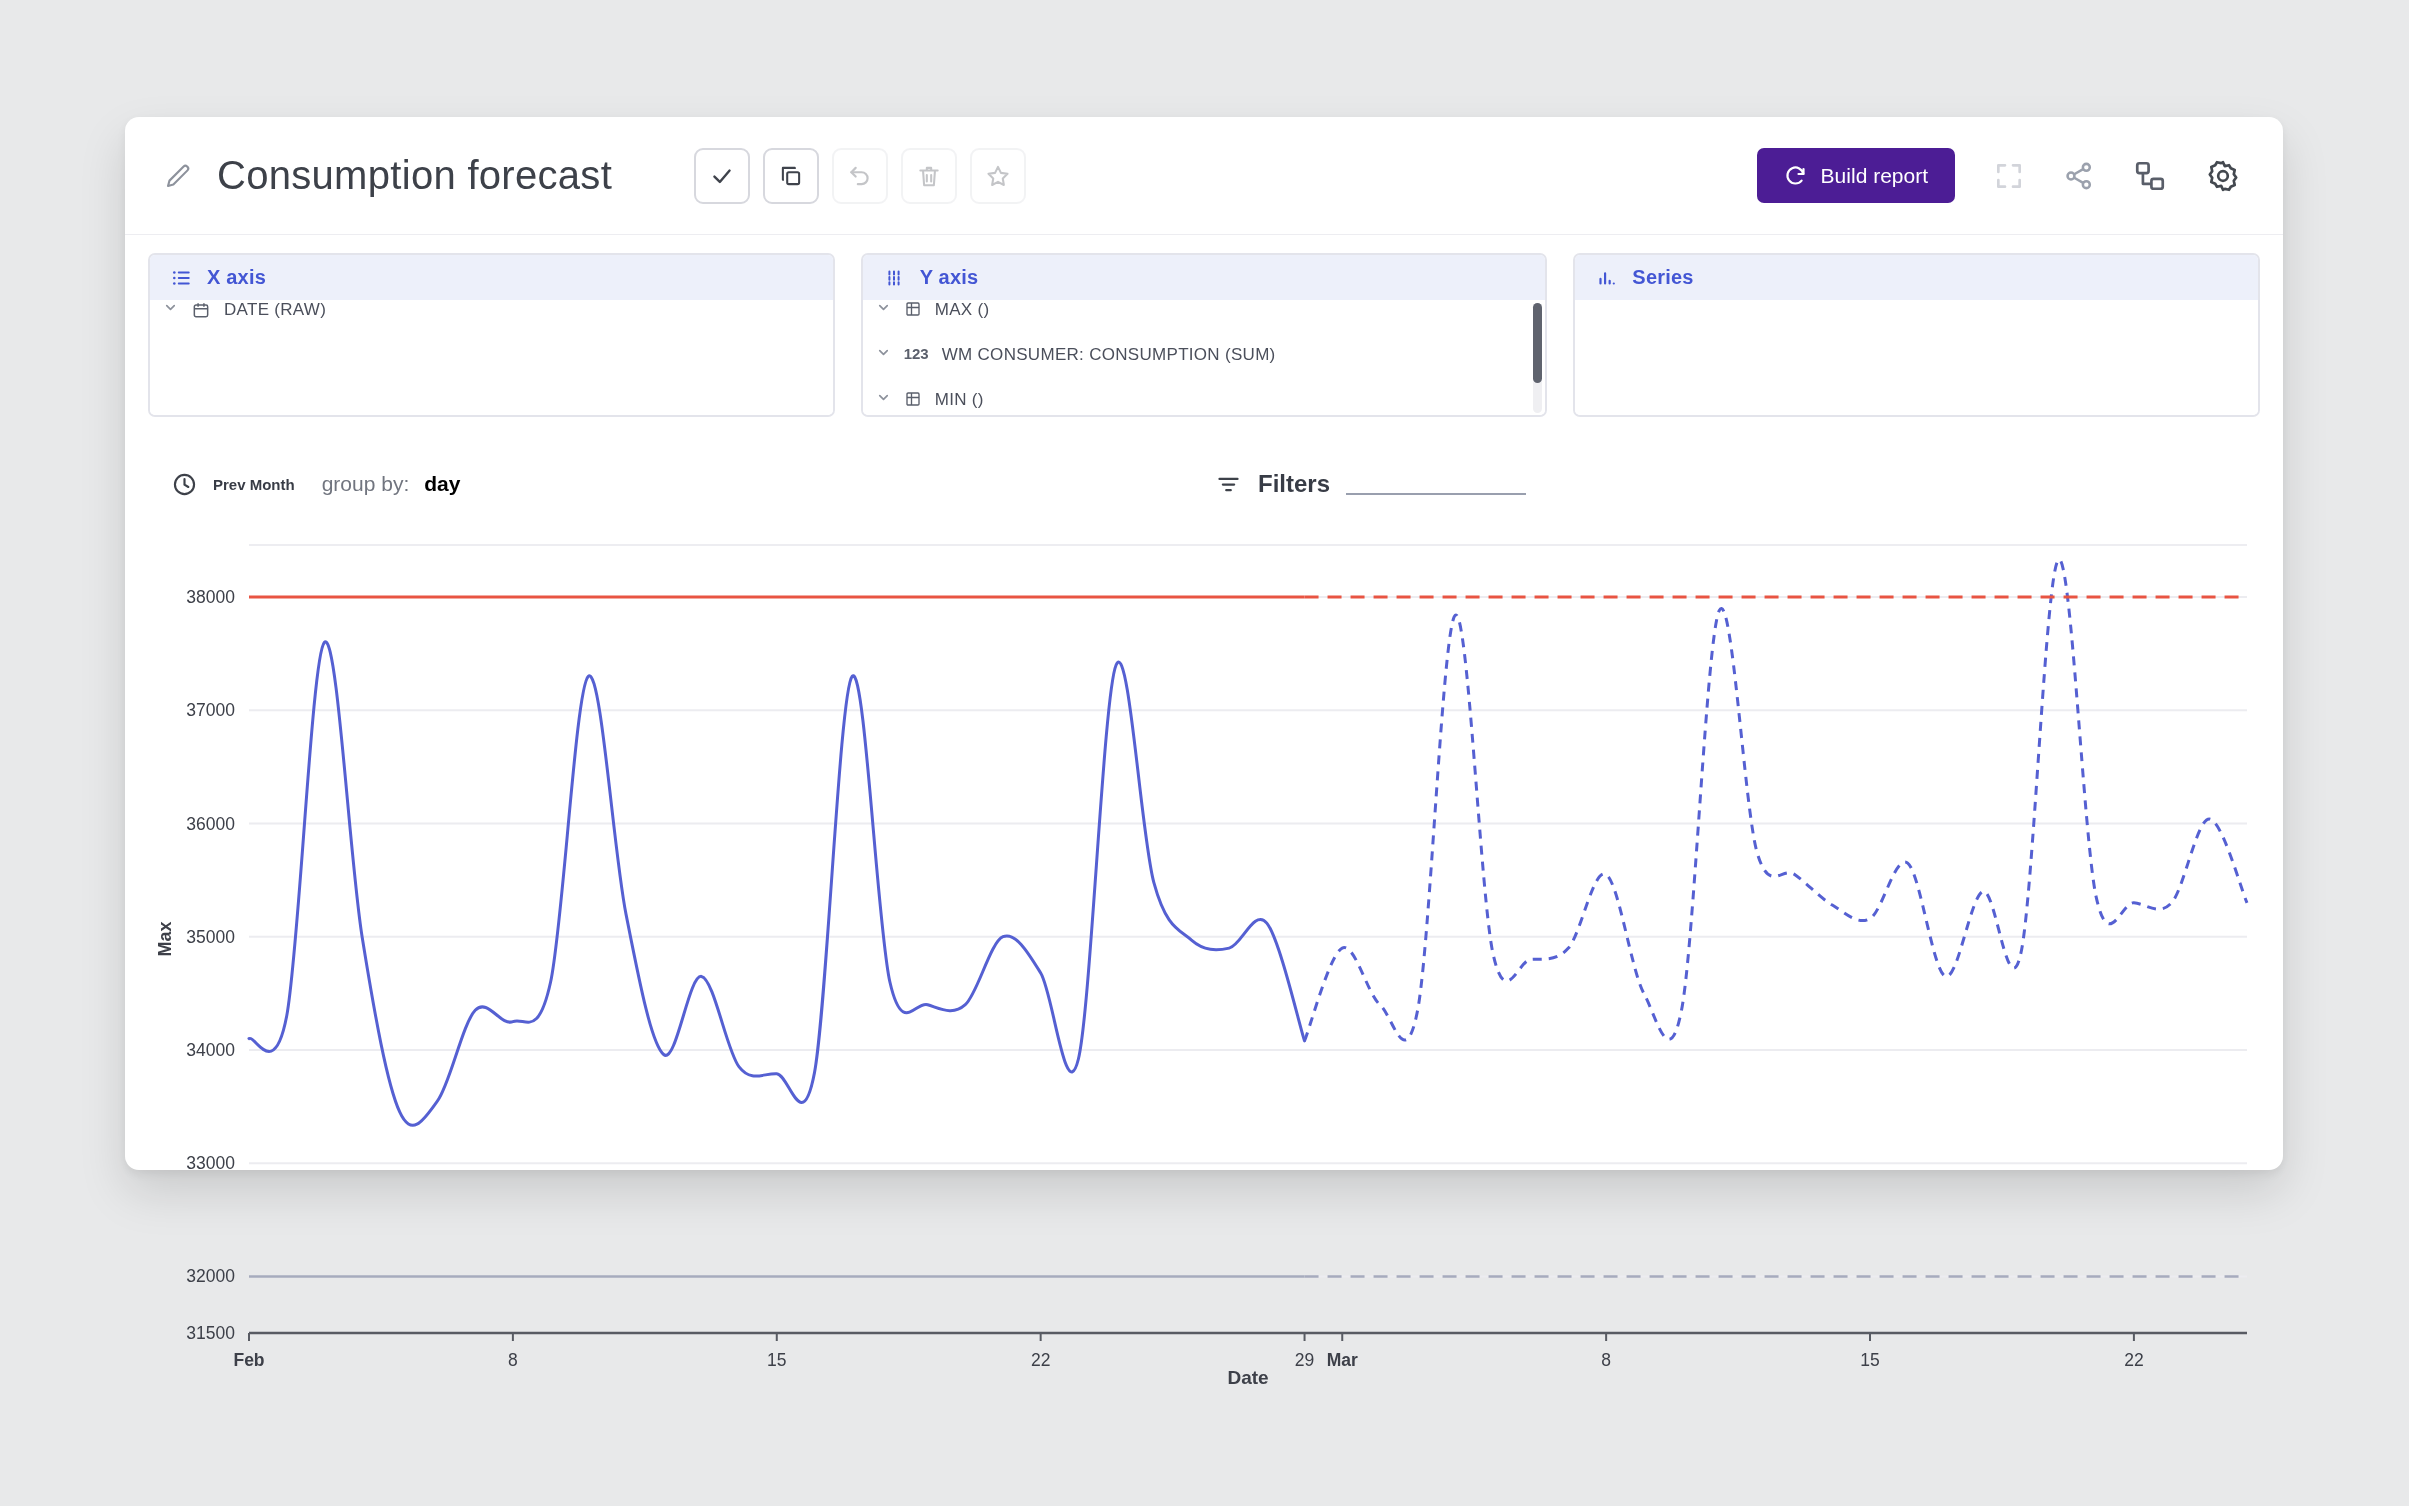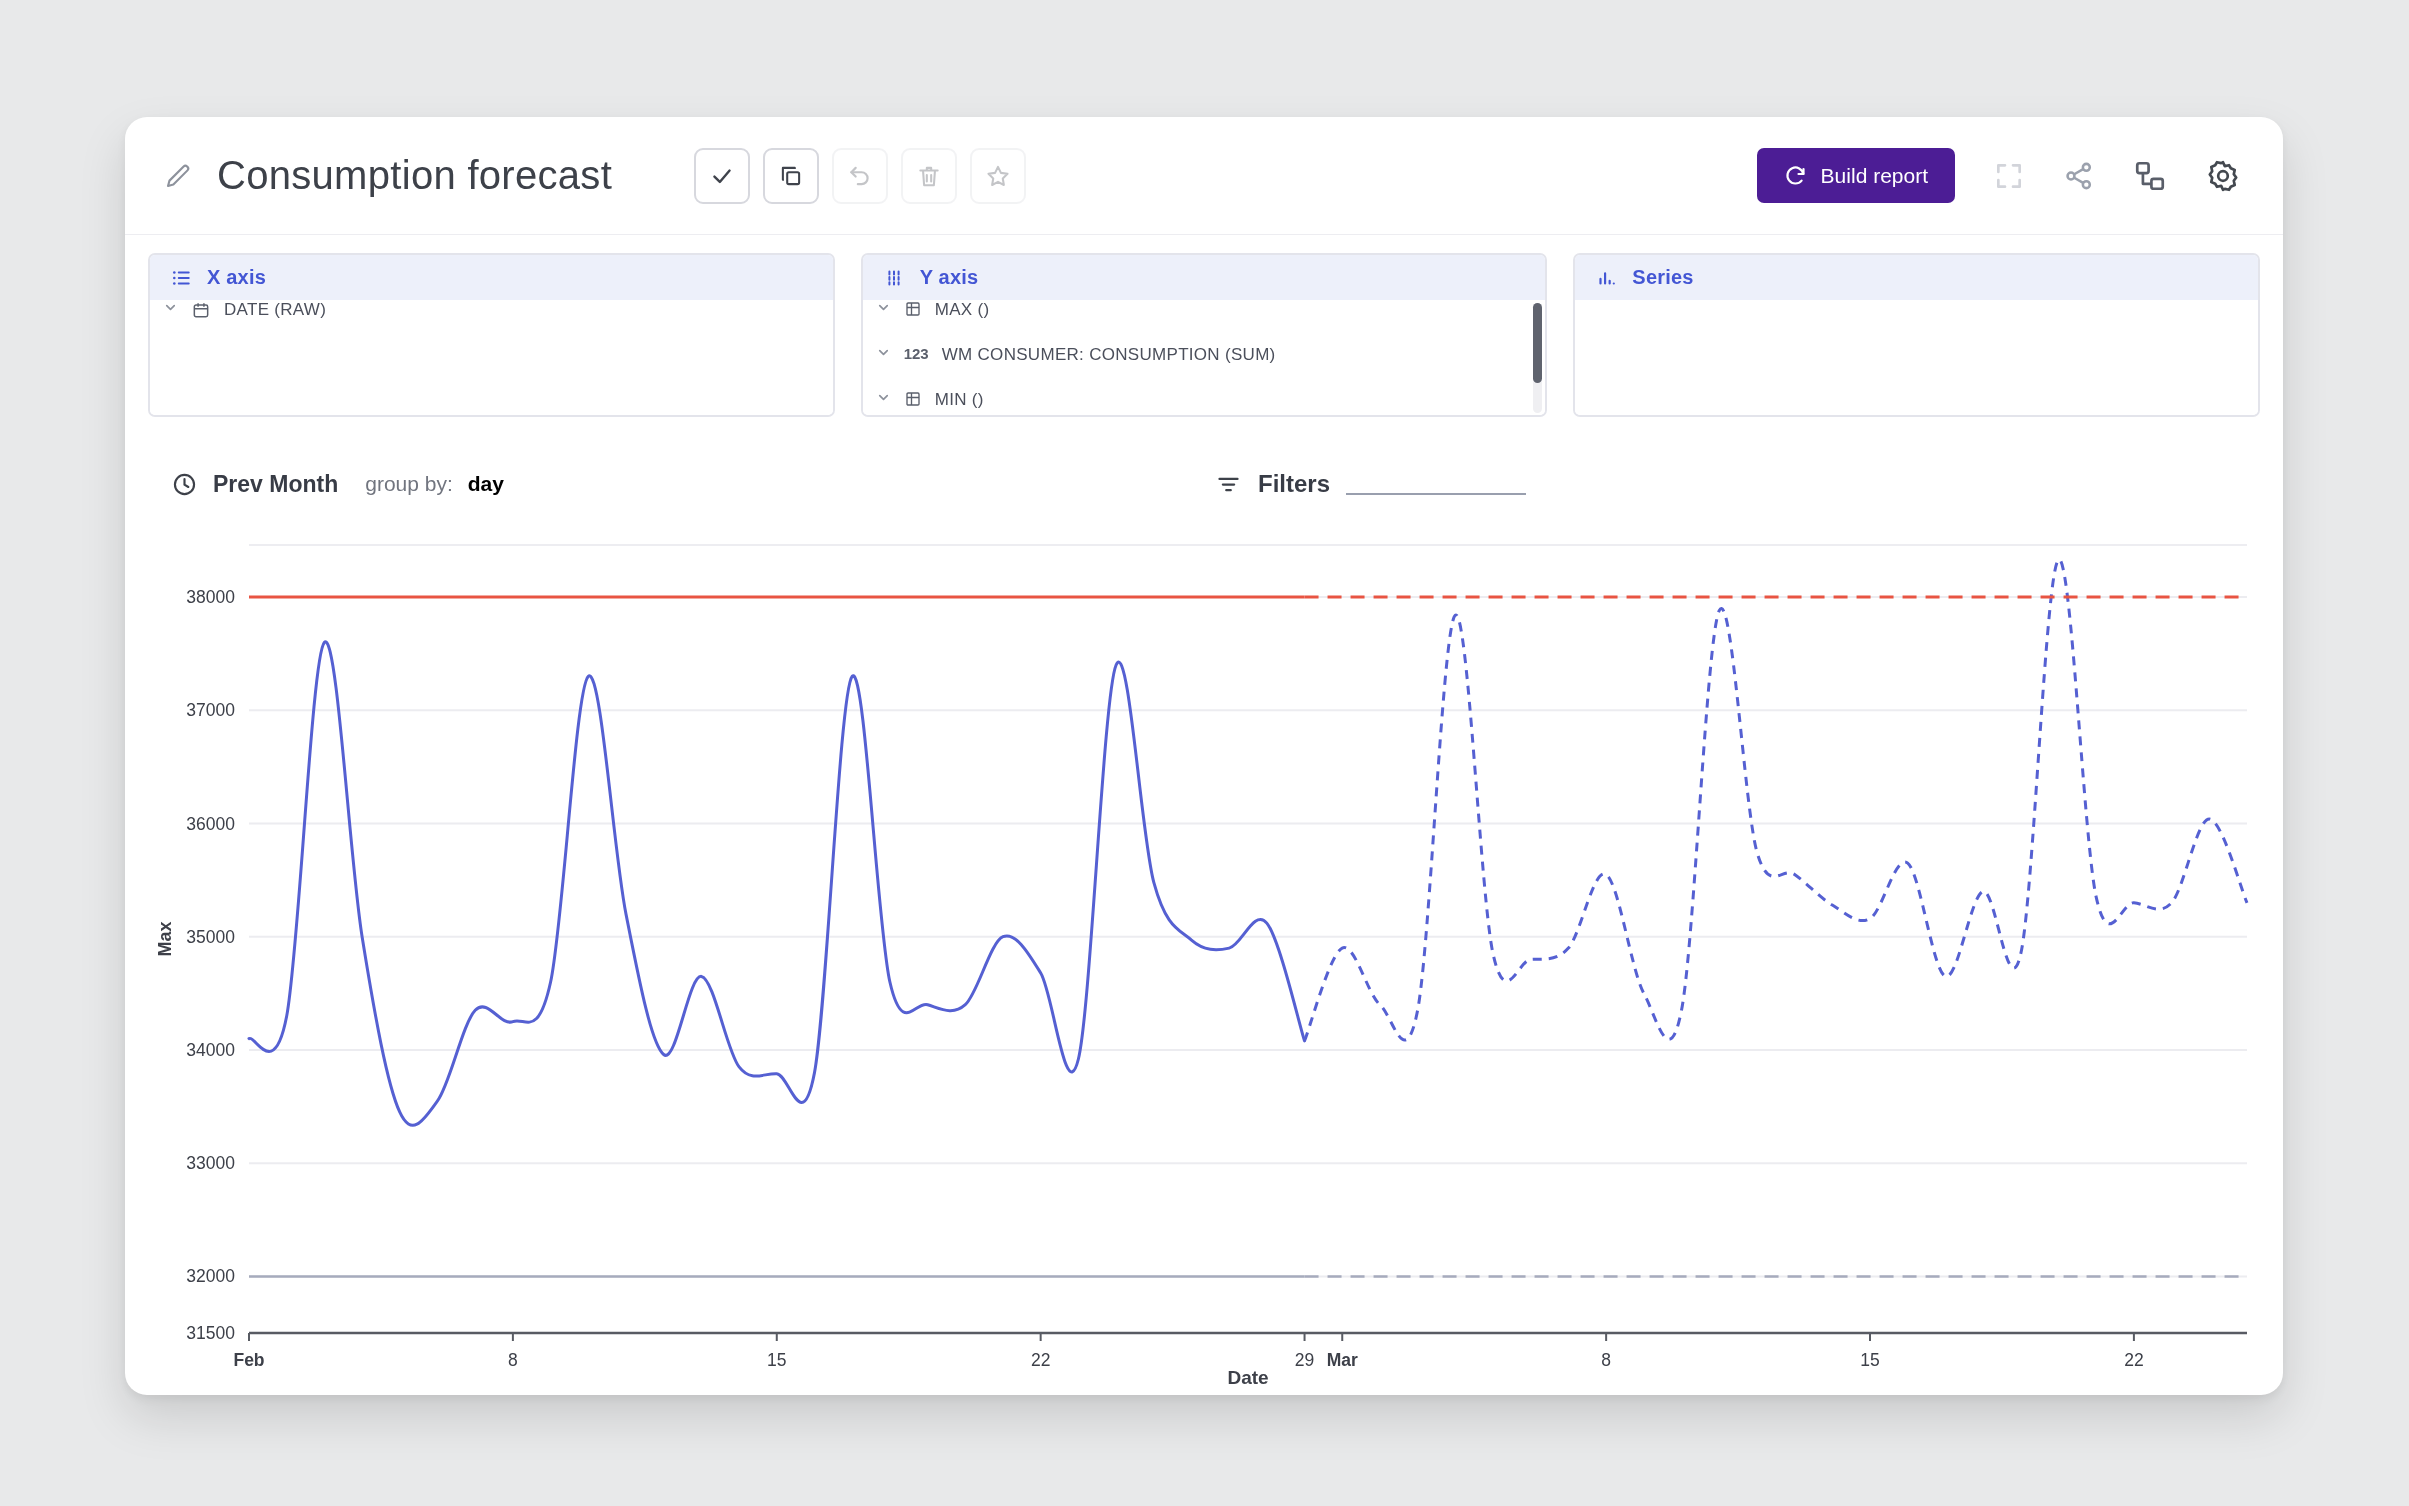--- a/index.html
+++ b/index.html
@@ -7,22 +7,22 @@
   body {
     background: #e8e9ea;
     font-family: "Liberation Sans", sans-serif;
     position: relative;
     overflow: hidden;
   }
   svg { display: block; font-family: "Liberation Sans", sans-serif; }
 
   .card {
     position: absolute; left: 125px; top: 117px;
-    width: 2158px; height: 1278px;
-    background: #ffffff; border-radius: 22px;
+    width: 2158px; height: 1053px;
+    background: #ffffff; border-radius: 14px;
     box-shadow: 0 22px 48px rgba(0,0,0,.13), 0 4px 10px rgba(0,0,0,.06);
   }
 
   
   .topbar {
     height: 118px; display: flex; align-items: center;
     padding: 0 42px 0 38px; border-bottom: 1px solid #ededf1;
   }
   .pencil-wrap { color: #8d929c; margin-right: 24px; cursor: pointer; }
   .page-title { font-size: 40px; font-weight: 400; color: #3d4149; letter-spacing: .3px; }
@@ -76,21 +76,21 @@
     background: #5f636e; border-radius: 5px; cursor: pointer;
   }
 
   
   .controls-row { position: relative; margin-top: 46px; height: 42px; }
   .left-cluster {
     position: absolute; left: 46px; top: 0; height: 42px;
     display: flex; align-items: center; gap: 15px;
   }
   .clock-wrap { color: #3d4149; display: flex; }
-  .period-label { font-size: 23px; font-weight: bold; color: #383c46; cursor: pointer; }
+  .period-label { font-size: 15px; font-weight: bold; color: #383c46; cursor: pointer; }
   .groupby { margin-left: 12px; font-size: 21px; color: #71757f; }
   .groupby-value { font-size: 21px; font-weight: bold; color: #000000; }
   .filters-cluster {
     position: absolute; left: 1090px; top: 0; height: 42px;
     display: flex; align-items: center; gap: 16px;
   }
   .filters-label { font-size: 24px; font-weight: bold; color: #383c46; cursor: pointer; }
   .filters-underline {
     width: 180px; height: 26px; border-bottom: 2px solid #999fae;
     transform: translateY(-2px); cursor: text;

